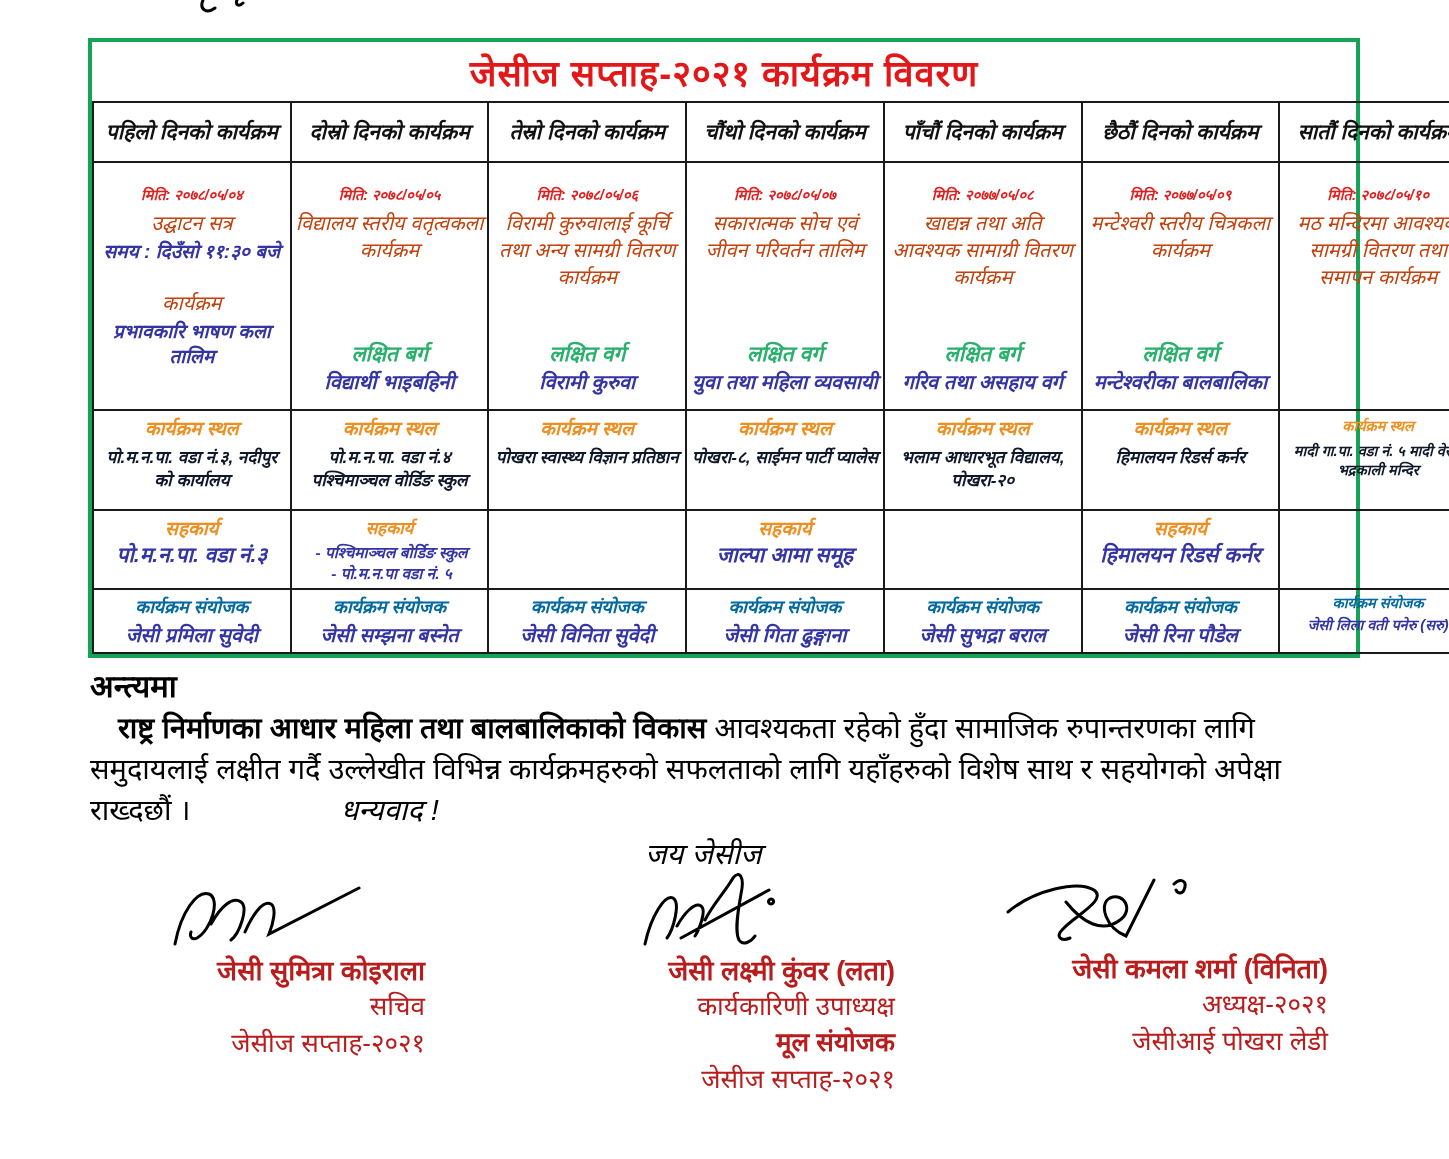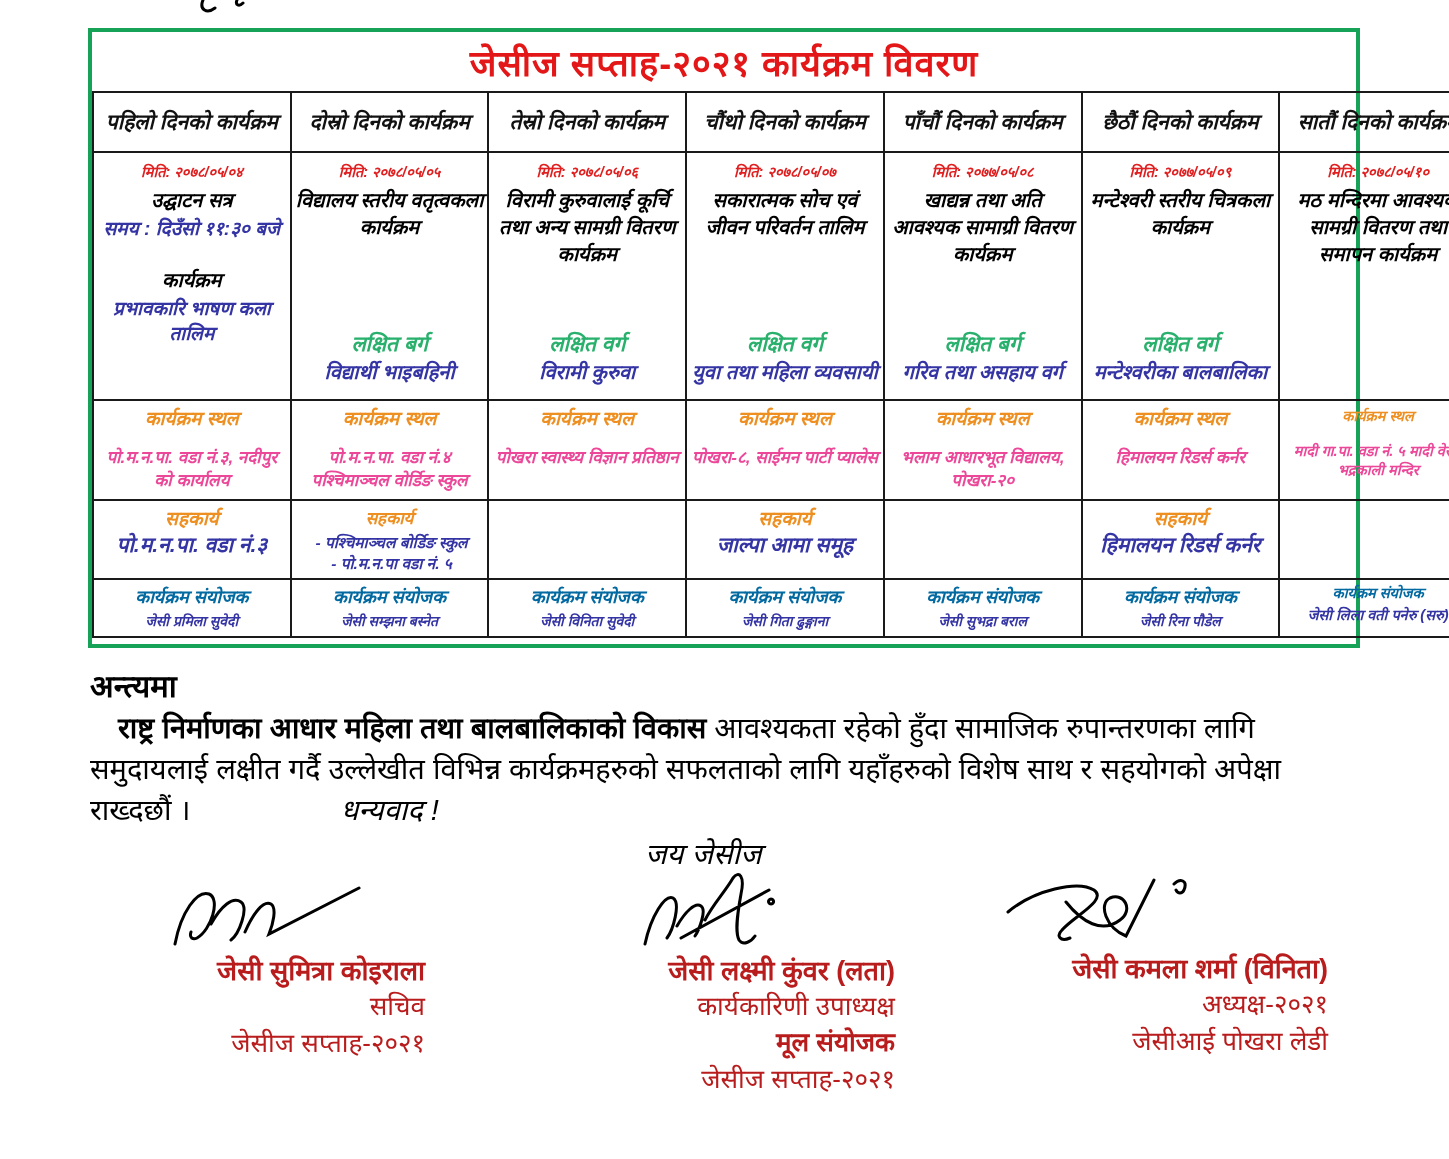--- a/index.html
+++ b/index.html
@@ -4,21 +4,21 @@
 <style>
   html,body{margin:0;padding:0;}
   body{
     width:1449px;height:1159px;background:#ffffff;position:relative;
     font-family:"Liberation Sans","DejaVu Sans",sans-serif;color:#111;
     overflow:hidden;
   }
   .top-cut{position:absolute;left:185px;top:0;width:70px;height:16px;}
   
   .frame{
-    position:absolute;left:88px;top:28px;width:1272px;height:620px;
+    position:absolute;left:88px;top:38px;width:1272px;height:620px;
     border:4px solid #16a257;background:#fff;box-sizing:border-box;
   }
   .doc-title{
     margin-top:6px;text-align:center;color:#e31717;
     font-size:36px;font-weight:bold;letter-spacing:1px;
   }
   table.sched{
     border-collapse:collapse;table-layout:fixed;
     margin:4px auto 0 auto;width:1386px;font-style:italic;
   }
@@ -26,33 +26,33 @@
     border:2px solid #1a1a1a;vertical-align:top;text-align:center;
     padding:4px 3px;box-sizing:border-box;word-wrap:break-word;
   }
   tr.r-head td{height:60px;vertical-align:middle;}
   tr.r-main td{height:248px;}
   tr.r-venue td{height:100px;}
   tr.r-collab td{height:72px;}
   tr.r-coord td{height:58px;}
   .day-h{font-size:21px;font-weight:bold;color:#111;line-height:26px;}
   .cellflex{display:flex;flex-direction:column;height:100%;}
-  .date{color:#e02020;font-size:14.5px;font-weight:bold;margin-top:4px;}
-  .prog{color:#000000;font-size:20px;font-weight:bold;line-height:27px;margin-top:6px;}
+  .date{color:#e02020;font-size:14.5px;font-weight:bold;margin-top:17px;}
+  .prog{color:#c2410c;font-size:20px;font-weight:normal;line-height:27px;margin-top:6px;}
   .sub-blue{color:#3434a4;font-size:19px;font-weight:bold;line-height:25px;margin-top:2px;}
   .spacer{flex:1;}
   .tgt-label{color:#28b06c;font-size:21px;font-weight:bold;margin-top:4px;}
   .tgt{color:#3434a4;font-size:20px;font-weight:bold;line-height:26px;margin:2px 0 10px 0;}
   .lbl-orange{color:#ee8f21;font-size:19px;font-weight:bold;line-height:23px;margin-top:2px;}
-  .venue-txt{color:#ec4899;font-size:17px;font-weight:bold;line-height:23px;margin-top:16px;}
+  .venue-txt{color:#0f172a;font-size:17px;font-weight:bold;line-height:23px;margin-top:6px;}
   .collab-txt{color:#3434a4;font-size:17px;font-weight:bold;line-height:23px;margin-top:2px;}
   .collab-big{font-size:21px;line-height:26px;}
   .collab-list{text-align:center;font-size:15.5px;line-height:21px;padding-left:4px;}
   .coord-lbl{color:#0369a1;font-size:18px;font-weight:bold;}
-  .coord{color:#3434a4;font-size:14px;font-weight:bold;margin-top:3px;}
+  .coord{color:#3434a4;font-size:20px;font-weight:bold;margin-top:3px;}
   .sm{font-size:14.5px;line-height:19px;}
   
   .closing{position:absolute;left:90px;top:664px;width:1268px;color:#000;}
   .closing-h{font-size:31px;font-weight:bold;margin:0 0 2px 0;}
   .para{font-size:29px;line-height:41px;margin:0;}
   .para b{font-weight:bold;margin-left:28px;}
   .thanks{display:inline-block;margin-left:150px;font-style:italic;}
   .jai{font-size:29px;font-style:italic;margin:2px 0 0 555px;}
   
   .sig-block{position:absolute;text-align:right;color:#b91c1c;}

